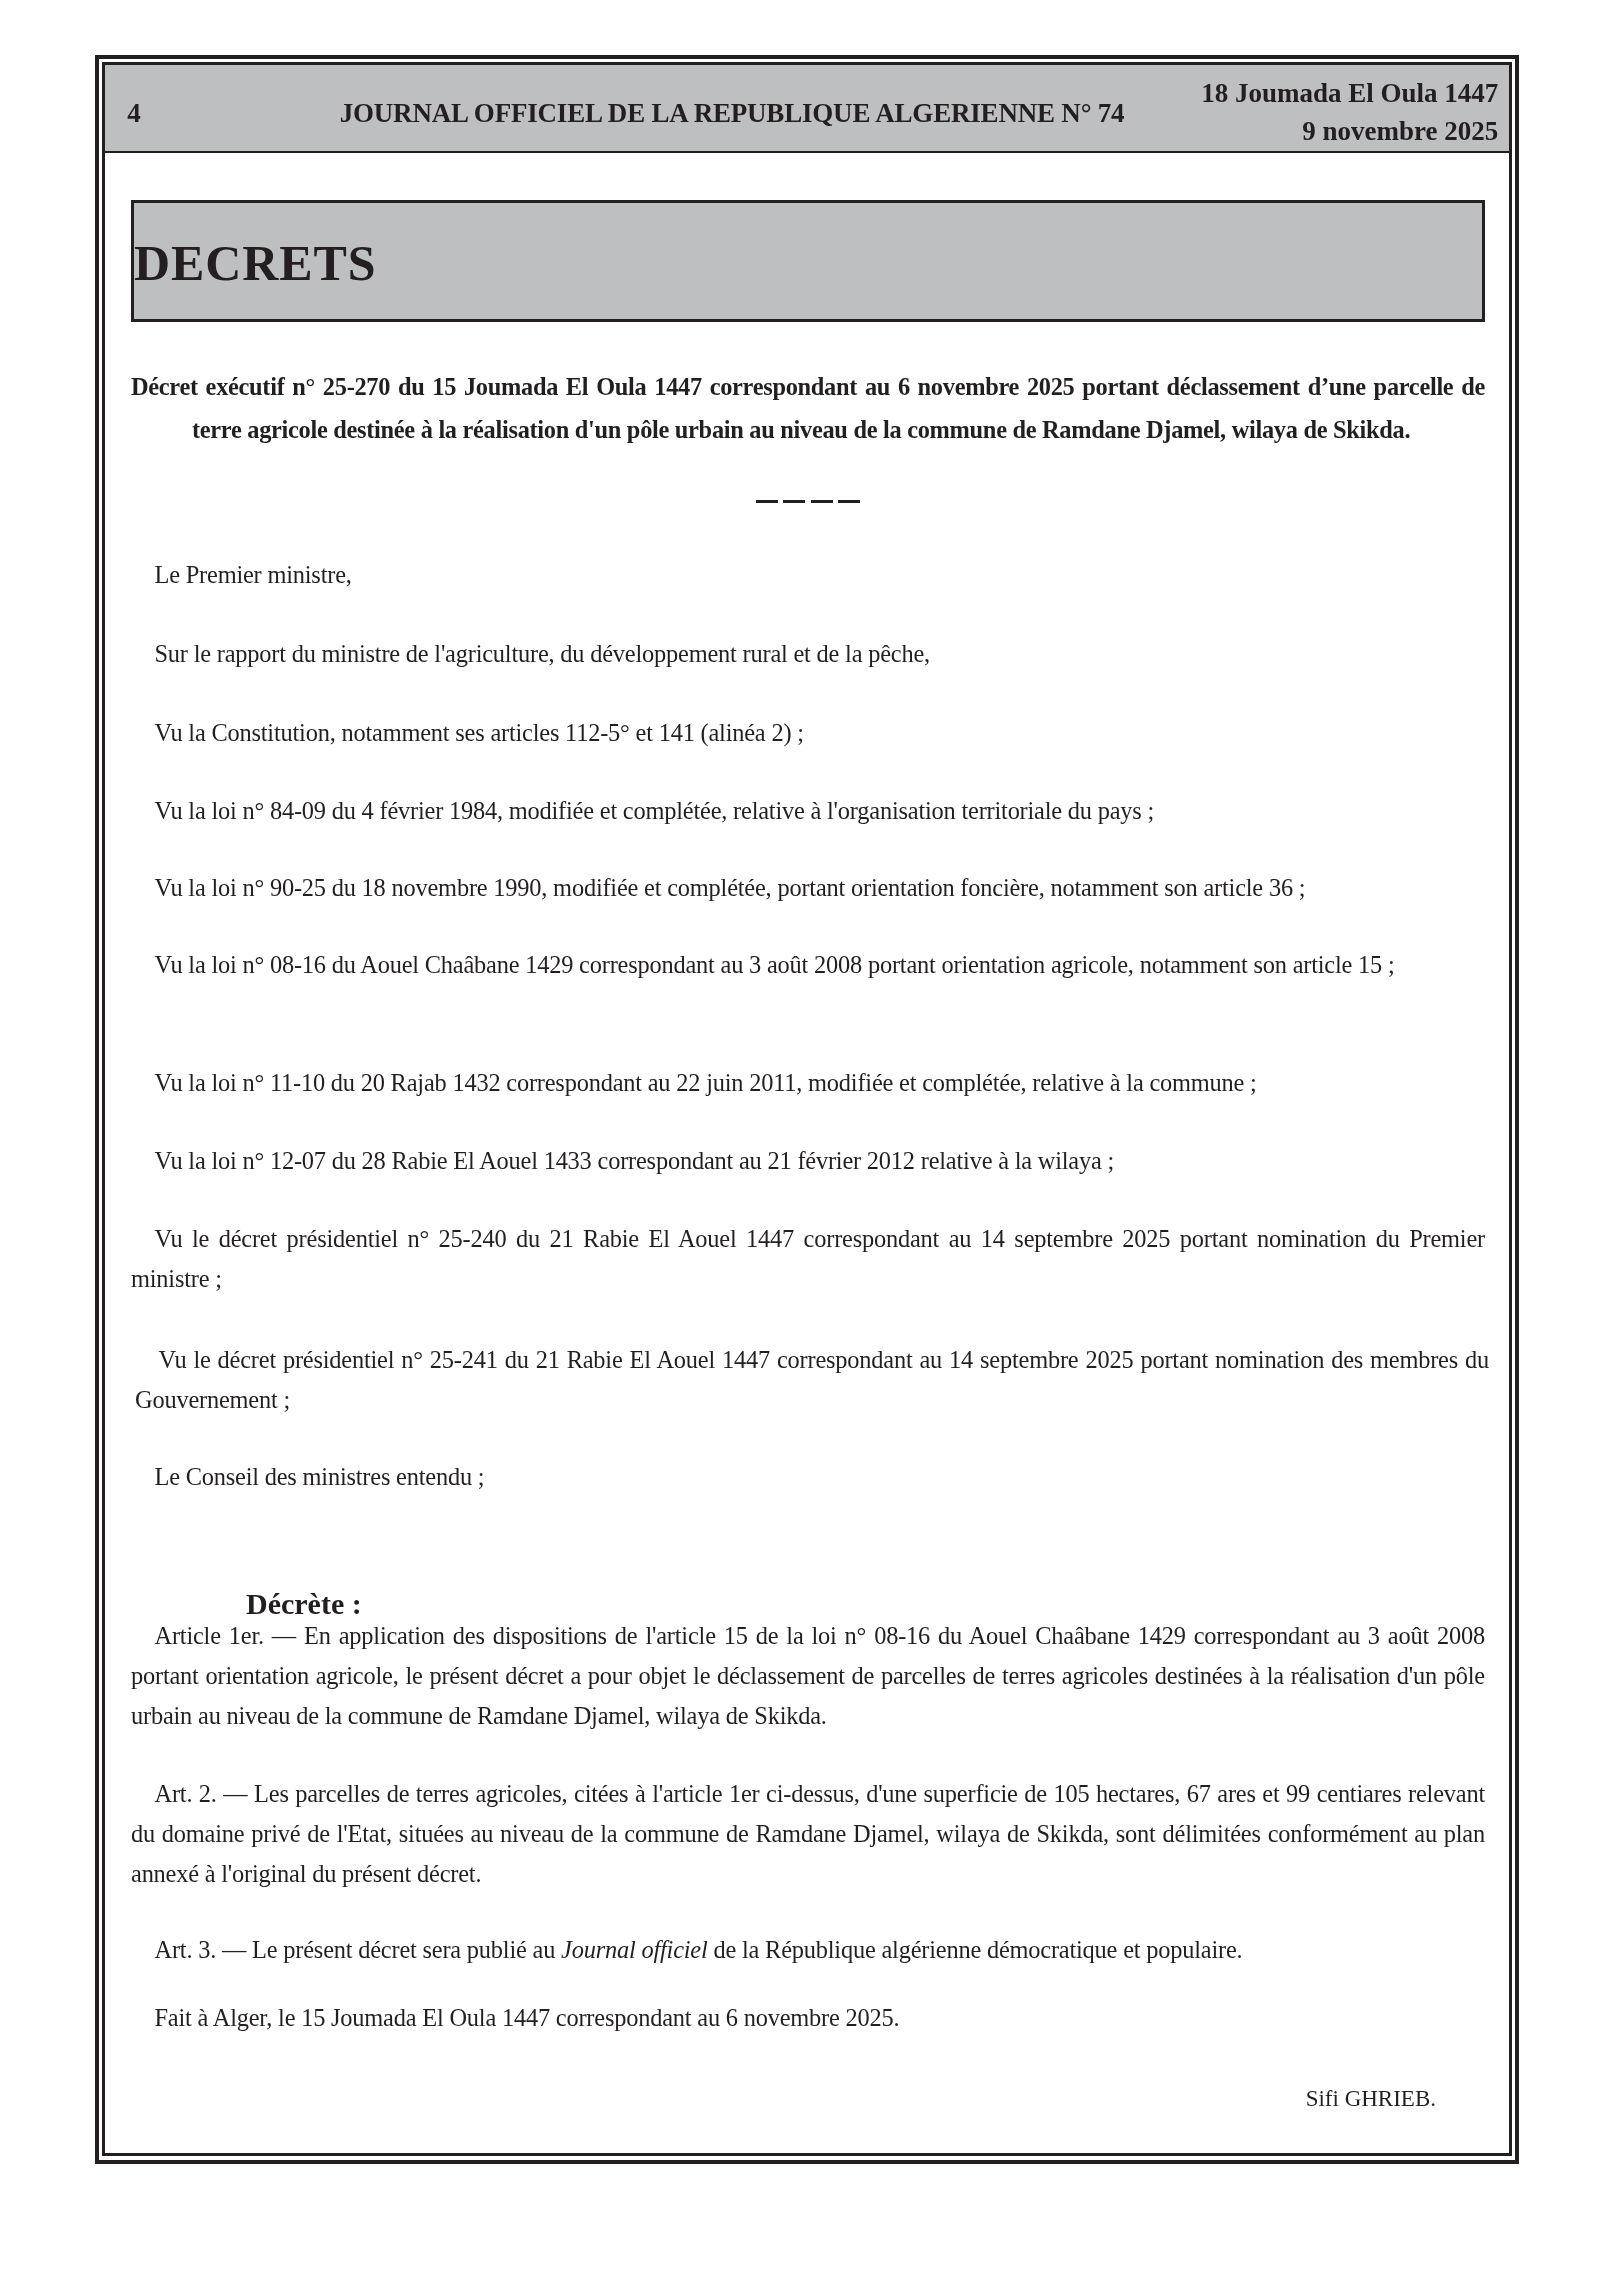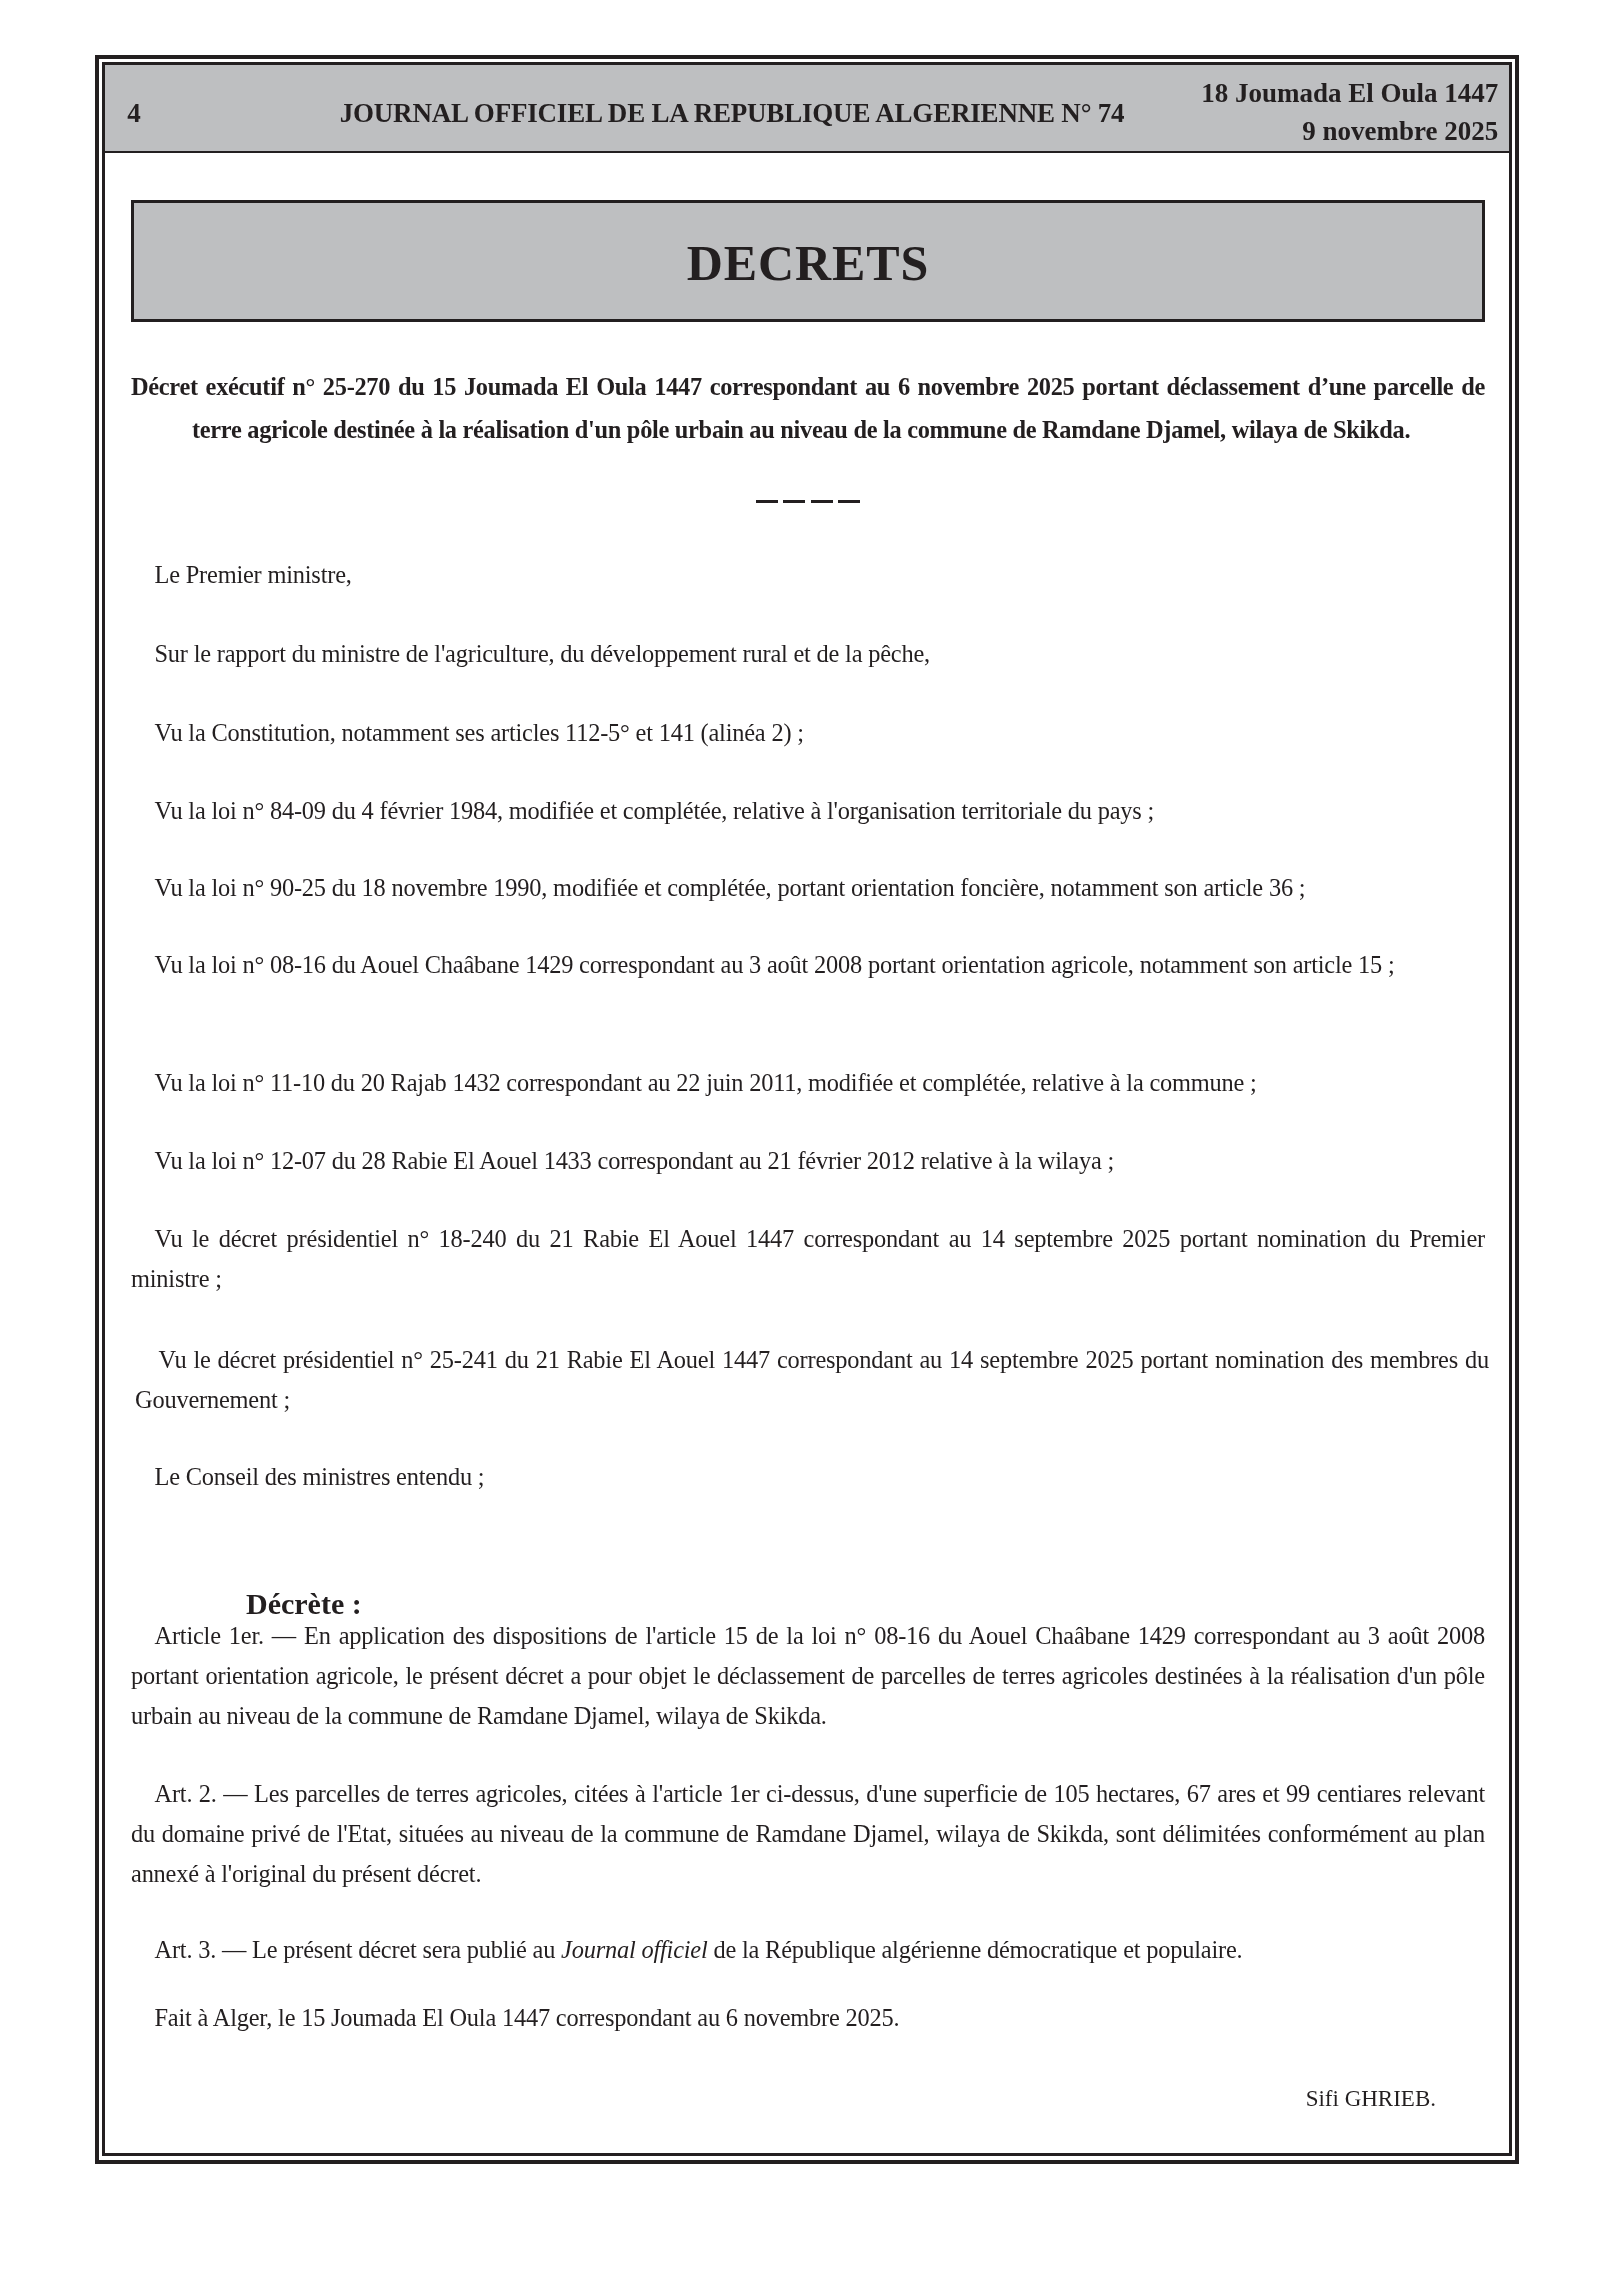--- a/index.html
+++ b/index.html
@@ -11,21 +11,21 @@
                  box-sizing: border-box; border: 3.6px solid #231f20; }
   .running-head { position: absolute; left: 0; top: 0; right: 0; height: 86px;
                   background: #bebfc1; border-bottom: 2.7px solid #231f20; }
   .rh-page { position: absolute; left: 22.6px; top: 33px; font-size: 27px; font-weight: bold; }
   .rh-title { position: absolute; left: 235px; top: 33px; font-size: 27px; font-weight: bold;
               letter-spacing: -0.2px; white-space: nowrap; }
   .rh-date { position: absolute; right: 11px; top: 9px; text-align: right; font-size: 27px;
              font-weight: bold; line-height: 38px; white-space: nowrap; }
   .section-box { position: absolute; left: 131px; top: 200px; width: 1354px; height: 122px;
                  box-sizing: border-box; background: #bebfc1; border: 3.6px solid #231f20;
-                 display: flex; align-items: center; justify-content: center; }
+                 display: flex; align-items: center; justify-content: flex-start; }
   .section-title { font-size: 50px; font-weight: bold; letter-spacing: 0.9px; margin-top: 3.6px; }
   .content { position: absolute; left: 131px; top: 0; width: 1354px; }
   .decree-title { position: absolute; left: 0; top: 365px; width: 1354px; font-size: 24.4px;
                   font-weight: bold; line-height: 43px; text-align: justify;
                   padding-left: 61px; text-indent: -61px; box-sizing: border-box; letter-spacing: -0.3px; }
   .separator { position: absolute; left: 625px; top: 500px; width: 105px; height: 3.6px; display: flex; gap: 5.4px; }
   .separator span { display: block; width: 22px; height: 2.7px; background: #231f20; }
   .para { position: absolute; left: 0; width: 1354px; font-size: 24.4px; line-height: 40px;
           text-align: justify; text-indent: 23.5px; letter-spacing: -0.2px; }
   .para.single { text-align-last: left; }
@@ -64,21 +64,21 @@
   </div>
 
   <p class="para single" style="top:555px;margin:0">Le Premier ministre,</p>
   <p class="para single" style="top:634px;margin:0">Sur le rapport du ministre de l'agriculture, du développement rural et de la pêche,</p>
   <p class="para single" style="top:713px;margin:0">Vu la Constitution, notamment ses articles 112-5° et 141 (alinéa 2) ;</p>
   <p class="para single" style="top:791px;margin:0">Vu la loi n° 84-09 du 4 février 1984, modifiée et complétée, relative à l'organisation territoriale du pays ;</p>
   <p class="para single" style="top:868px;margin:0">Vu la loi n° 90-25 du 18 novembre 1990, modifiée et complétée, portant orientation foncière, notamment son article 36 ;</p>
   <p class="para multi" style="top:945px;margin:0">Vu la loi n° 08-16 du Aouel Chaâbane 1429 correspondant au 3 août 2008 portant orientation agricole, notamment son article 15 ;</p>
   <p class="para single" style="top:1063px;margin:0">Vu la loi n° 11-10 du 20 Rajab 1432 correspondant au 22 juin 2011, modifiée et complétée, relative à la commune ;</p>
   <p class="para single" style="top:1141px;margin:0">Vu la loi n° 12-07 du 28 Rabie El Aouel 1433 correspondant au 21 février 2012 relative à la wilaya ;</p>
-  <p class="para multi" style="top:1219px;margin:0">Vu le décret présidentiel n° 18-240 du 21 Rabie El Aouel 1447 correspondant au 14 septembre 2025 portant nomination du Premier ministre ;</p>
+  <p class="para multi" style="top:1219px;margin:0">Vu le décret présidentiel n° 25-240 du 21 Rabie El Aouel 1447 correspondant au 14 septembre 2025 portant nomination du Premier ministre ;</p>
   <p class="para multi" style="top:1336px;margin:4px">Vu le décret présidentiel n° 25-241 du 21 Rabie El Aouel 1447 correspondant au 14 septembre 2025 portant nomination des membres du Gouvernement ;</p>
   <p class="para single" style="top:1457px;margin:0">Le Conseil des ministres entendu ;</p>
 
   <div class="decrete" style="top:1539px">Décrète :</div>
 
   <p class="para multi" style="top:1616px;margin:0">Article 1er. — En application des dispositions de l'article 15 de la loi n° 08-16 du Aouel Chaâbane 1429 correspondant au 3 août 2008 portant orientation agricole, le présent décret a pour objet le déclassement de parcelles de terres agricoles destinées à la réalisation d'un pôle urbain au niveau de la commune de Ramdane Djamel, wilaya de Skikda.</p>
   <p class="para multi" style="top:1774px;margin:0">Art. 2. — Les parcelles de terres agricoles, citées à l'article 1er ci-dessus, d'une superficie de 105 hectares, 67 ares et 99 centiares relevant du domaine privé de l'Etat, situées au niveau de la commune de Ramdane Djamel, wilaya de Skikda, sont délimitées conformément au plan annexé à l'original du présent décret.</p>
 
   <p class="para single" style="top:1930px;margin:0"><span>Art. 3. — Le présent décret sera publié au </span><em>Journal officiel</em><span> de la République algérienne démocratique et populaire.</span></p>
 

